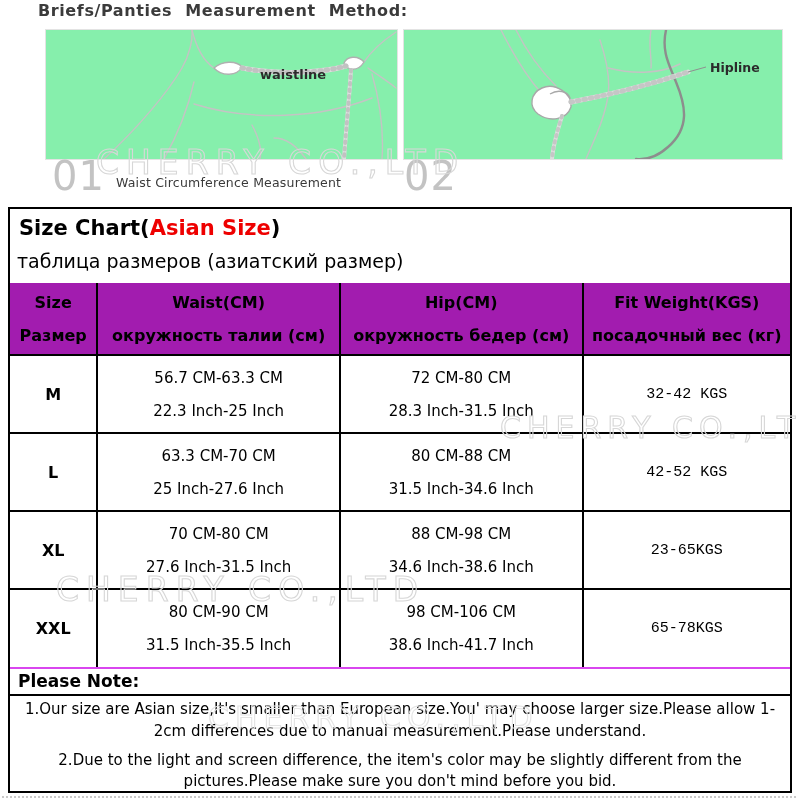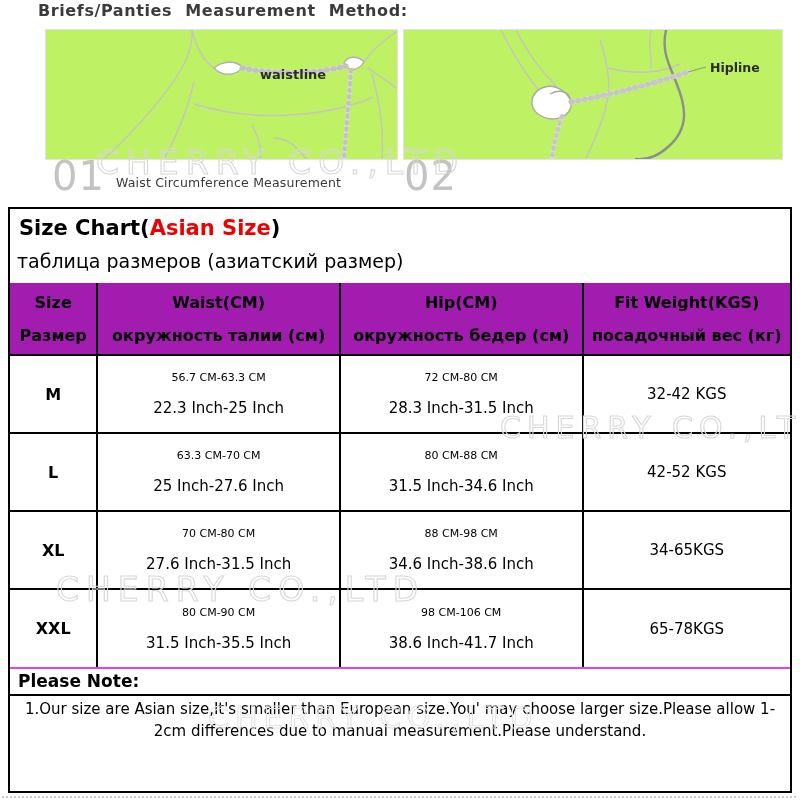--- a/index.html
+++ b/index.html
@@ -5,21 +5,21 @@
   html,body{margin:0;padding:0;background:#fff;}
   body{
     width:800px;height:800px;position:relative;overflow:hidden;
     font-family:"DejaVu Sans","Liberation Sans",sans-serif;color:#000;
   }
   .top-title{
     position:absolute;left:38px;top:1px;
     font-size:16px;font-weight:600;color:#3b3b3b;
     letter-spacing:.6px;word-spacing:7px;
   }
-  .illo-box{position:absolute;border:1px solid #e3e3e3;background:#bef264;box-sizing:border-box;}
+  .illo-box{position:absolute;border:1px solid #e3e3e3;background:#86efac;box-sizing:border-box;}
   #waist-box{left:45px;top:29px;width:353px;height:131px;}
   #hip-box{left:403px;top:29px;width:380px;height:131px;}
   .illo-caption{position:absolute;display:flex;align-items:flex-end;gap:11px;}
   #waist-caption-row{left:52px;top:158px;}
   #hip-caption-row{left:404px;top:158px;flex-direction:column;}
   .step-num{font-size:40px;line-height:.92;color:#c3c3c3;letter-spacing:1px;}
   .step-label{font-size:12.5px;color:#3a3a3a;padding-bottom:5px;letter-spacing:.2px;}
 
   .chart-section{
     position:absolute;left:8px;top:207px;width:784px;height:586px;
@@ -30,24 +30,24 @@
   .chart-subtitle{padding:9px 0 10px 7px;font-size:19px;line-height:24px;}
 
   table.size-table{width:100%;border-collapse:collapse;border-style:hidden;table-layout:fixed;}
   .size-table th,.size-table td{
     border:2px solid #000;text-align:center;vertical-align:middle;padding:0;
   }
   .size-table thead tr{height:72px;background:#a21caf;}
   .size-table tbody tr{height:78px;}
   .hdr-en{font-size:16px;font-weight:bold;margin-bottom:14px;}
   .hdr-ru{font-size:16px;font-weight:bold;}
-  .cm-line{font-size:11px;margin-bottom:15px;}
+  .cm-line{font-size:15px;margin-bottom:15px;}
   .inch-line{font-size:15px;}
   .size-val{font-size:16px;font-weight:bold;}
-  .weight-val{font-size:15px;}
+  .weight-val{font-size:15px;font-family:Liberation Mono, monospace;}
 
   .note-heading{border-top:2px solid #d946ef;font-size:17px;font-weight:bold;padding:2px 8px 3px;}
   .notes-box{border-top:2px solid #000;padding:3px 0 4px;font-size:15px;line-height:1.45;text-align:center;}
   .note-item + .note-item{margin-top:7px;}
 
   .watermark{
     position:absolute;font-size:33px;letter-spacing:7px;white-space:nowrap;
     color:transparent;-webkit-text-stroke:1.1px #d7d7d7;pointer-events:none;z-index:5;
   }
   #wm-1{left:96px;top:143px;}
@@ -195,21 +195,21 @@
           </td>
         <td>
           <div class="cm-line">70 CM-80 CM</div>
           <div class="inch-line">27.6 Inch-31.5 Inch</div>
         </td>
         <td>
           <div class="cm-line">88 CM-98 CM</div>
           <div class="inch-line">34.6 Inch-38.6 Inch</div>
         </td>
         <td>
-            <div class="weight-val">34-65KGS</div>
+            <div class="weight-val">23-65KGS</div>
           </td>
       </tr>
       <tr>
         <td>
             <div class="size-val">XXL</div>
           </td>
         <td>
           <div class="cm-line">80 CM-90 CM</div>
           <div class="inch-line">31.5 Inch-35.5 Inch</div>
         </td>
@@ -220,20 +220,21 @@
         <td>
             <div class="weight-val">65-78KGS</div>
           </td>
       </tr>
     </tbody>
   </table>
 
   <div class="note-heading">Please Note:</div>
   <div class="notes-box">
     <div class="note-item">1.Our size are Asian size,It's smaller than European size.You' may choose larger size.Please allow 1-2cm differences due to manual measurement.Please understand.</div>
+    <div class="note-item">2.Due to the light and screen difference, the item's color may be slightly different from the pictures.Please make sure you don't mind before you bid.</div>
   </div>
 </div>
 
 <div class="watermark" id="wm-1">CHERRY CO.,LTD</div>
 <div class="watermark" id="wm-2">CHERRY CO.,LTD</div>
 <div class="watermark" id="wm-3">CHERRY CO.,LTD</div>
 <div class="watermark" id="wm-4">CHERRY CO.,LTD</div>
 
 <div class="bottom-dots"></div>
 

